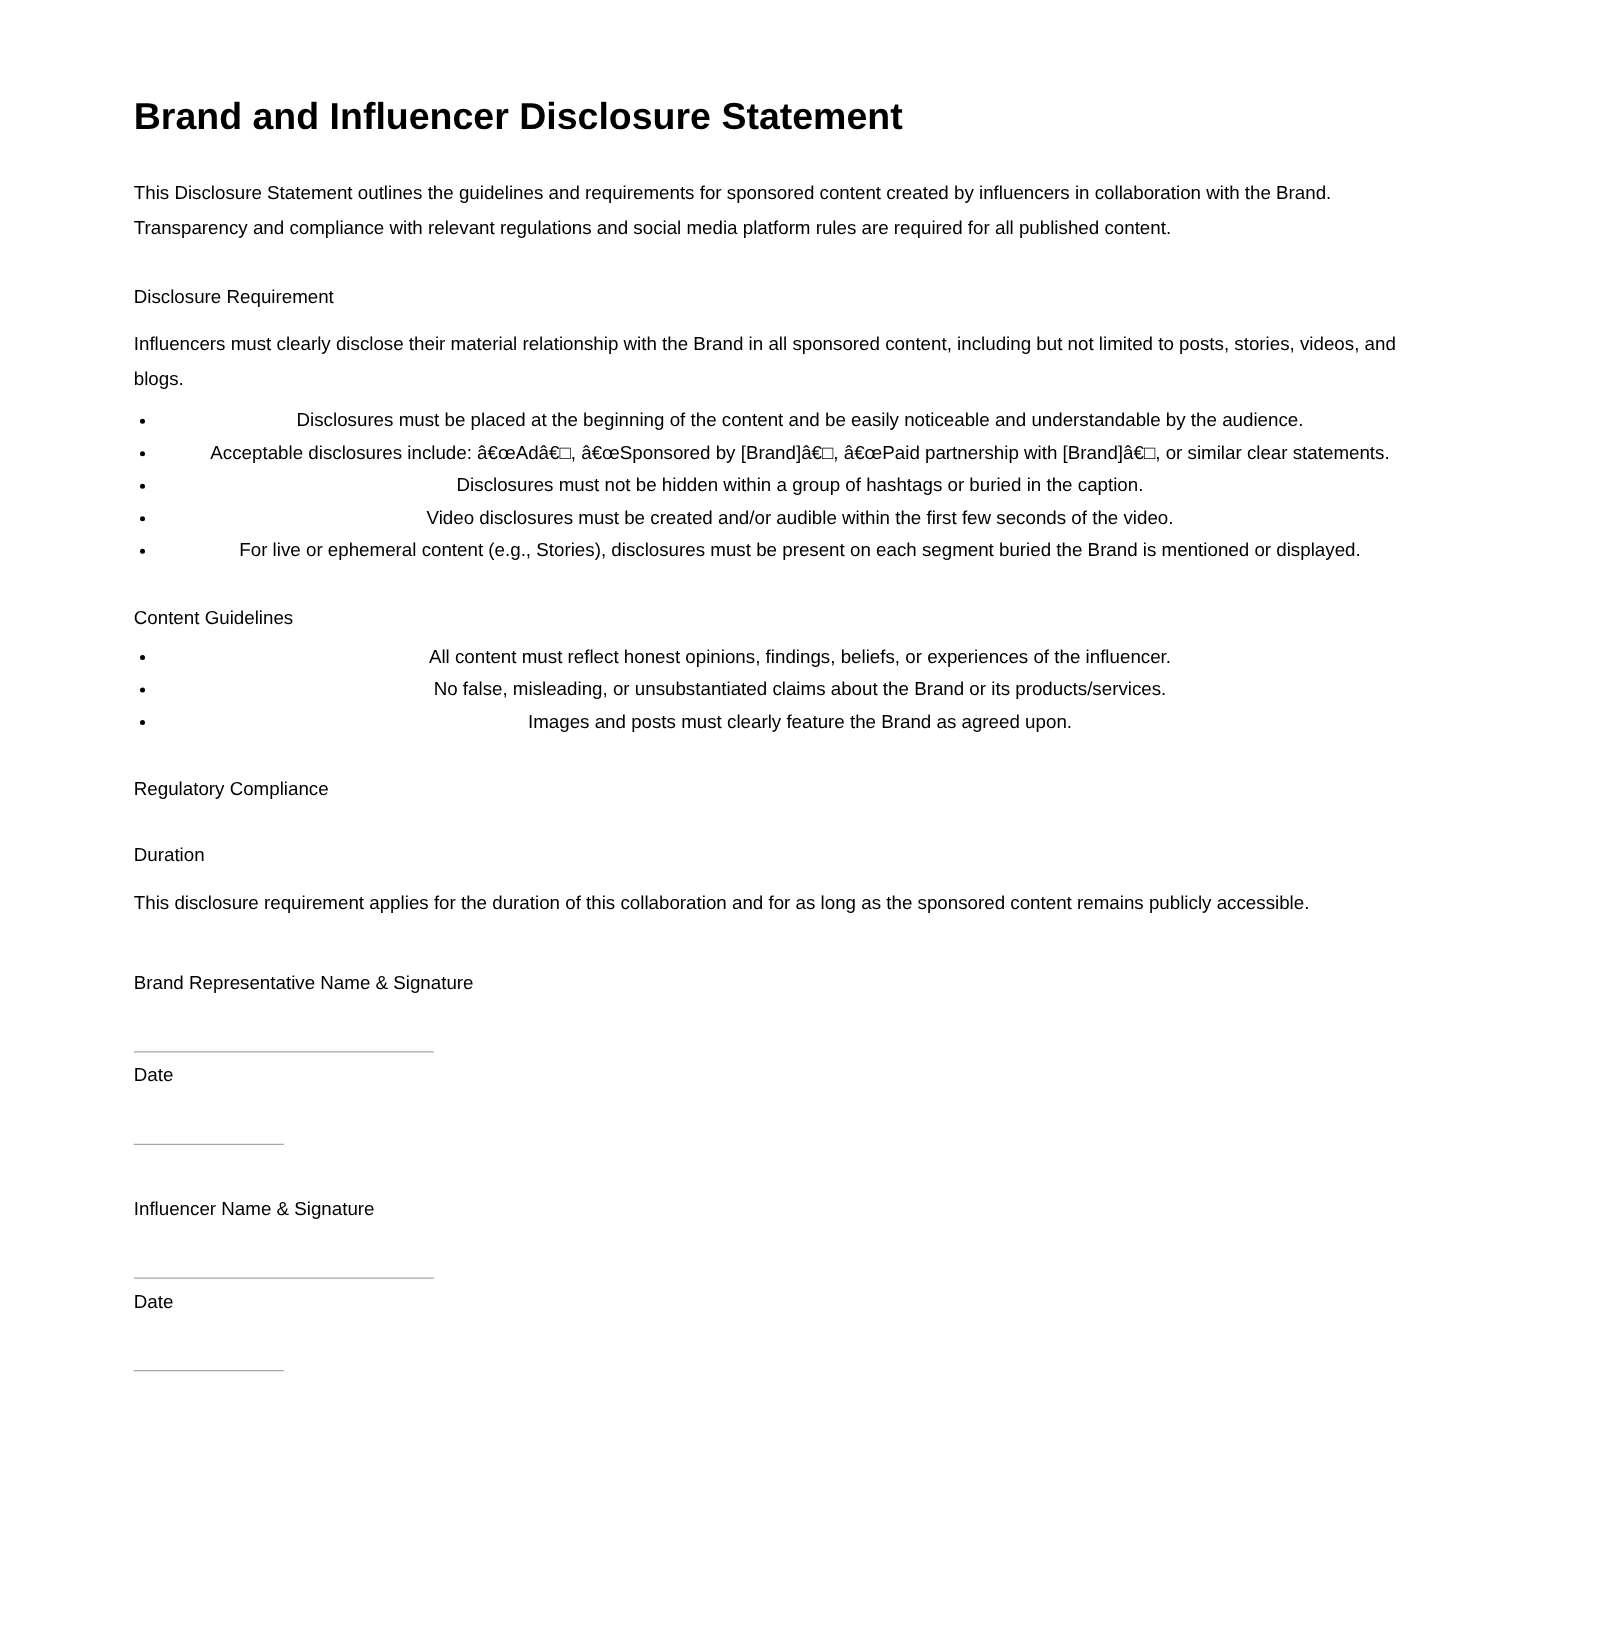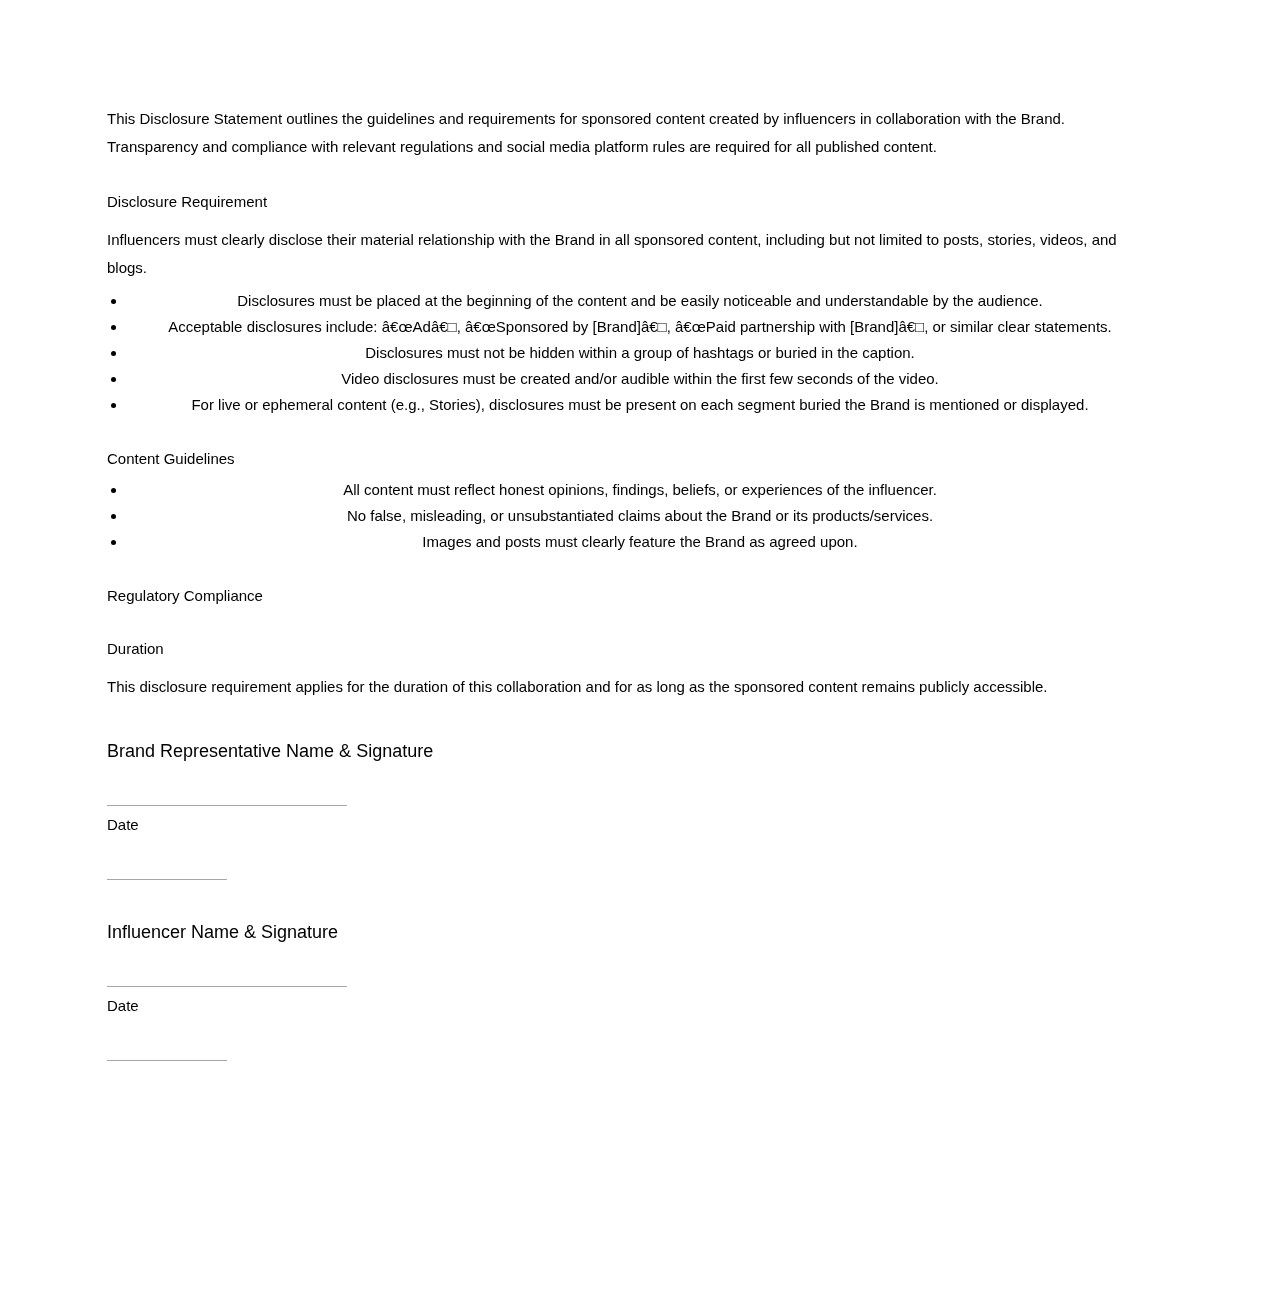--- a/index.html
+++ b/index.html
@@ -48,21 +48,21 @@
   }
   ul.bullet-list li {
     font-size: 15px;
     line-height: 26px;
     text-align: center;
   }
   .sig-block { margin: 0; }
   .sig-block-brand { margin-top: 36px; }
   .sig-block-influencer { margin-top: 38px; }
   p.sig-label {
-    font-size: 18px;
+    font-size: 15px;
     line-height: 28px;
     margin: 0;
   }
   p.date-label {
     font-size: 15px;
     line-height: 28px;
     margin: 5px 0 0;
   }
   .rule {
     height: 0;
@@ -70,20 +70,21 @@
     margin-top: 40px;
   }
   .rule-long { width: 240px; }
   .rule-short { width: 120px; }
 </style>
 </head>
 <body>
 
 <div class="page">
 
+  <h1 class="doc-title">Brand and Influencer Disclosure Statement</h1>
 
   <p class="intro-text">This Disclosure Statement outlines the guidelines and requirements for sponsored content created by influencers in collaboration with the Brand. Transparency and compliance with relevant regulations and social media platform rules are required for all published content.</p>
 
   <section>
     <h2 class="section-heading">Disclosure Requirement</h2>
     <p class="body-text">Influencers must clearly disclose their material relationship with the Brand in all sponsored content, including but not limited to posts, stories, videos, and blogs.</p>
     <ul class="bullet-list">
       <li>Disclosures must be placed at the beginning of the content and be easily noticeable and understandable by the audience.</li>
       <li>Acceptable disclosures include: â€œAdâ€□, â€œSponsored by [Brand]â€□, â€œPaid partnership with [Brand]â€□, or similar clear statements.</li>
       <li>Disclosures must not be hidden within a group of hashtags or buried in the caption.</li>

